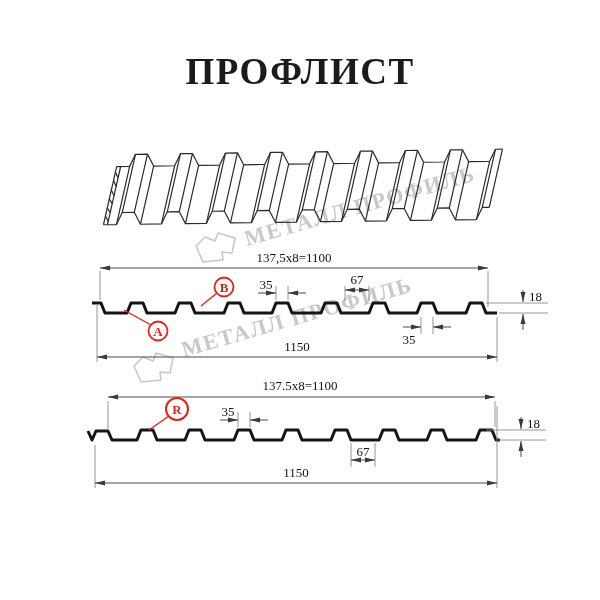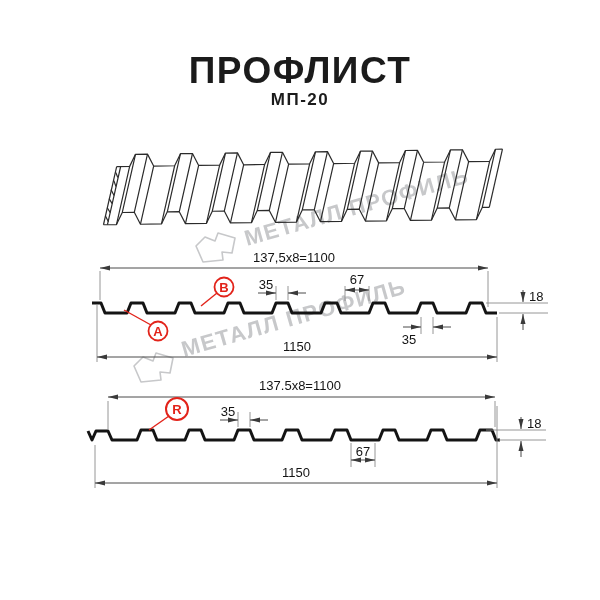--- a/index.html
+++ b/index.html
@@ -1,17 +1,17 @@
 <!DOCTYPE html>
 <html><head>
 <meta charset="utf-8">
 <style>
   html,body{margin:0;padding:0;background:#fff;}
   .stage{position:relative;width:600px;height:600px;background:#ffffff;overflow:hidden;
-         font-family:Liberation Sans, sans-serif;color:#141414;}
+         font-family:Liberation Serif, serif;color:#141414;}
   .title{position:absolute;top:50px;left:0;width:600px;text-align:center;
          font-size:37px;font-weight:bold;letter-spacing:1.5px;color:#1b1b1b;}
   .subtitle{position:absolute;top:90px;left:0;width:600px;text-align:center;
          font-size:17px;font-weight:600;letter-spacing:1.5px;color:#1b1b1b;}
   .footer{position:absolute;top:531px;left:0;width:600px;text-align:center;
          font-size:16px;font-weight:500;letter-spacing:.4px;color:#1b1b1b;}
   svg{position:absolute;left:0;top:0;}
   .prof{stroke:#141414;stroke-width:3;fill:none;stroke-linejoin:round;}
   .thin{stroke:#2b2b2b;stroke-width:1.2;fill:none;stroke-linejoin:round;}
   .dim{stroke:#4a4a4a;stroke-width:1;fill:none;}
@@ -21,21 +21,20 @@
   .rtxt{fill:#e2231a;font-weight:bold;font-size:13px;text-anchor:middle;}
   .wm{fill:#c7c8ca;font-weight:bold;font-size:22px;letter-spacing:1.5px;}
   .wml{stroke:#c7c8ca;stroke-width:1.6;fill:none;stroke-linejoin:round;}
 </style>
 </head>
 <body>
 
 <div class="stage">
 
   <div class="title">ПРОФЛИСТ</div>
-  <div class="subtitle">МП-20</div>
 
   <svg width="600" height="600" viewBox="0 0 600 600">
     <defs>
       <marker id="ar" markerWidth="12" markerHeight="7" refX="10.5" refY="3" orient="auto" markerUnits="userSpaceOnUse">
         <path d="M0.5,0.5L10.5,3L0.5,5.5Z" fill="#3a3a3a"></path>
       </marker>
       <path id="p3d" d="M103,222H116l6,-12h12l6,12H161l6,-12h12l6,12H206l6,-12h12l6,12H251l6,-12h12l6,12H296l6,-12h12l6,12H341l6,-12h12l6,12H386l6,-12h12l6,12H431l6,-12h12l6,12H476l6,-12h7"></path>
     </defs>
 
     <g>

